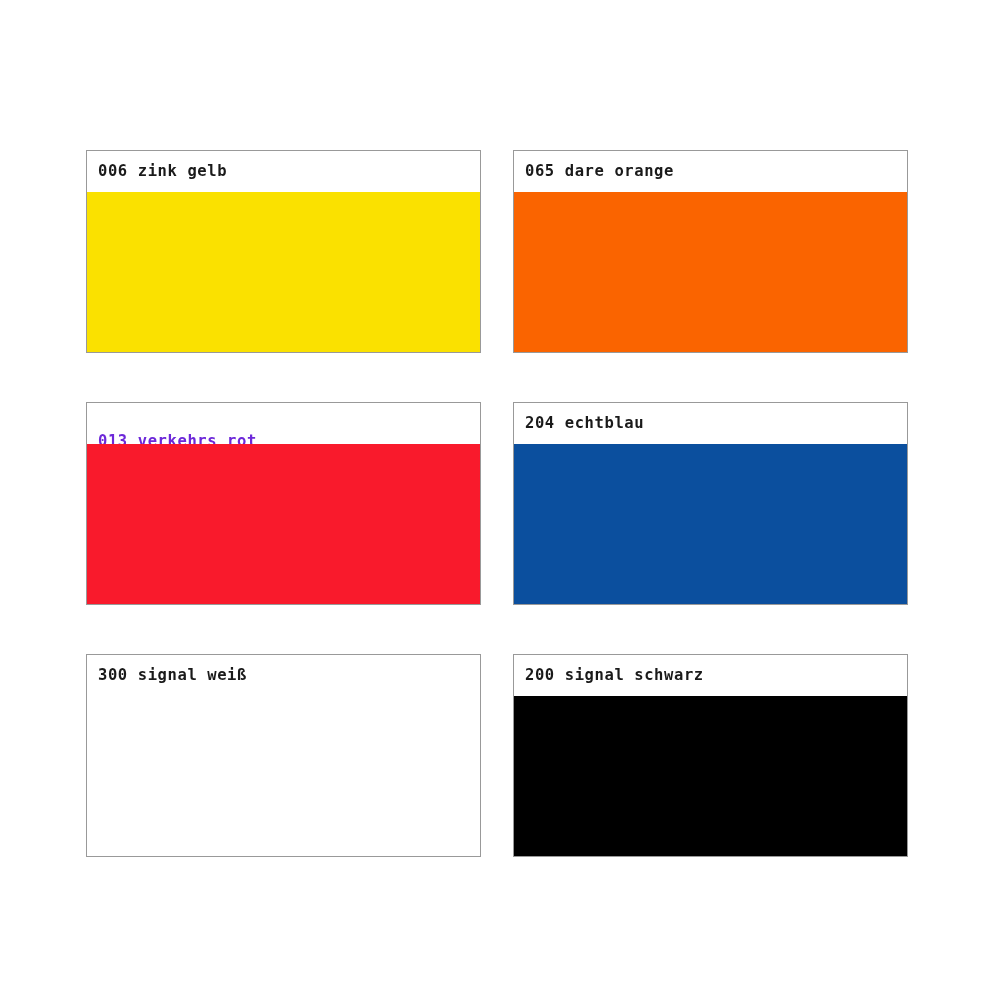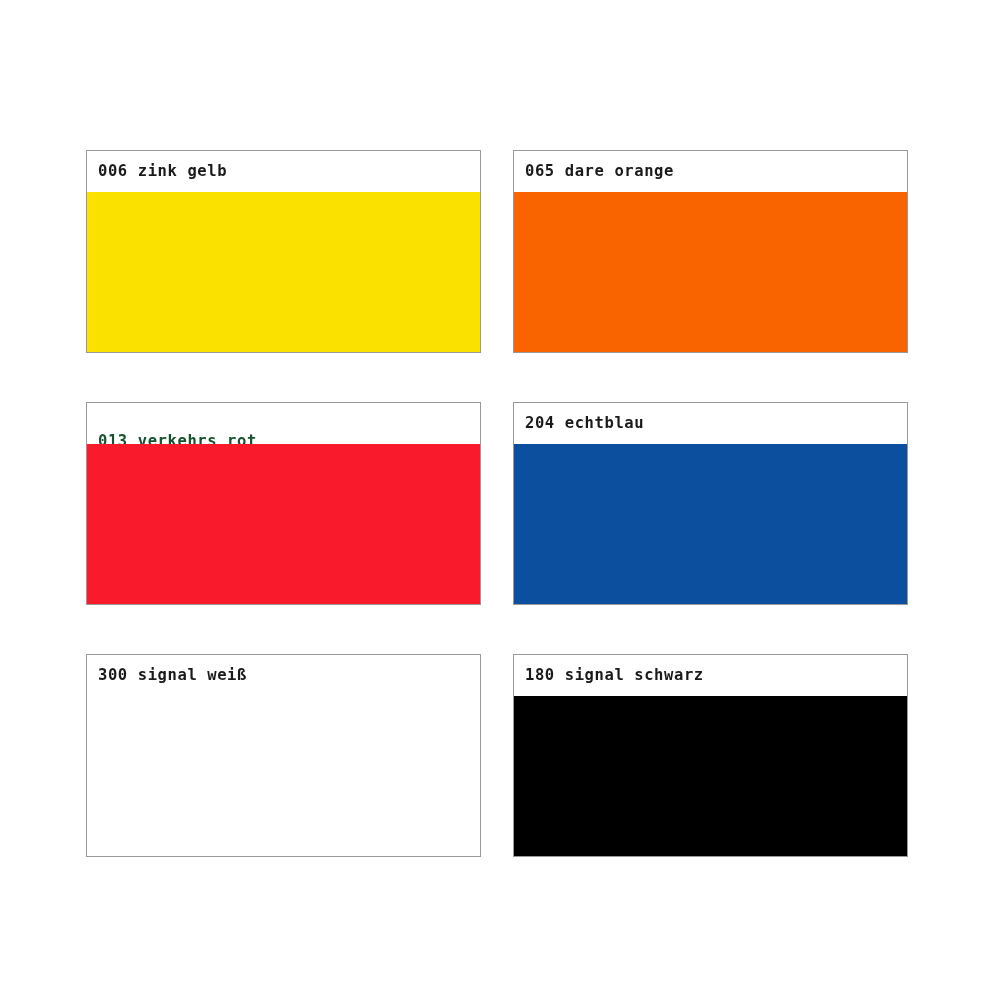--- a/index.html
+++ b/index.html
@@ -96,40 +96,40 @@
 
     <div class="swatch-card" style="border-color: rgb(153, 153, 153);">
       <div class="swatch-label-band">
         <span class="swatch-label" style="color: rgb(26, 26, 26);">065 dare orange</span>
       </div>
       <div class="swatch-color" style="background: rgb(250, 100, 0);"></div>
     </div>
 
     <div class="swatch-card" style="border-color: rgb(153, 153, 153);">
       <div class="swatch-label-band">
-        <span class="swatch-label" style="color: #14532d; margin-top: 37px;">013 verkehrs rot</span>
+        <span class="swatch-label" style="color: #6d28d9; margin-top: 37px;">013 verkehrs rot</span>
       </div>
       <div class="swatch-color" style="background: rgb(249, 26, 44);"></div>
     </div>
 
     <div class="swatch-card" style="border-color: rgb(153, 153, 153); text-align: center;">
       <div class="swatch-label-band">
         <span class="swatch-label" style="color: rgb(26, 26, 26);">204 echtblau</span>
       </div>
       <div class="swatch-color" style="background: rgb(11, 79, 158);"></div>
     </div>
 
     <div class="swatch-card is-light" style="border-color: rgb(153, 153, 153);">
       <div class="swatch-label-band">
         <span class="swatch-label" style="color: rgb(26, 26, 26);">300 signal weiß</span>
       </div>
       <div class="swatch-color" style="background: rgb(255, 255, 255);"></div>
     </div>
 
     <div class="swatch-card" style="border-color: rgb(153, 153, 153);">
       <div class="swatch-label-band">
-        <span class="swatch-label" style="color: rgb(26, 26, 26);">180 signal schwarz</span>
+        <span class="swatch-label" style="color: rgb(26, 26, 26);">200 signal schwarz</span>
       </div>
       <div class="swatch-color" style="background: rgb(0, 0, 0);"></div>
     </div>
 
   </div>
 </div>
 
 </body></html>

